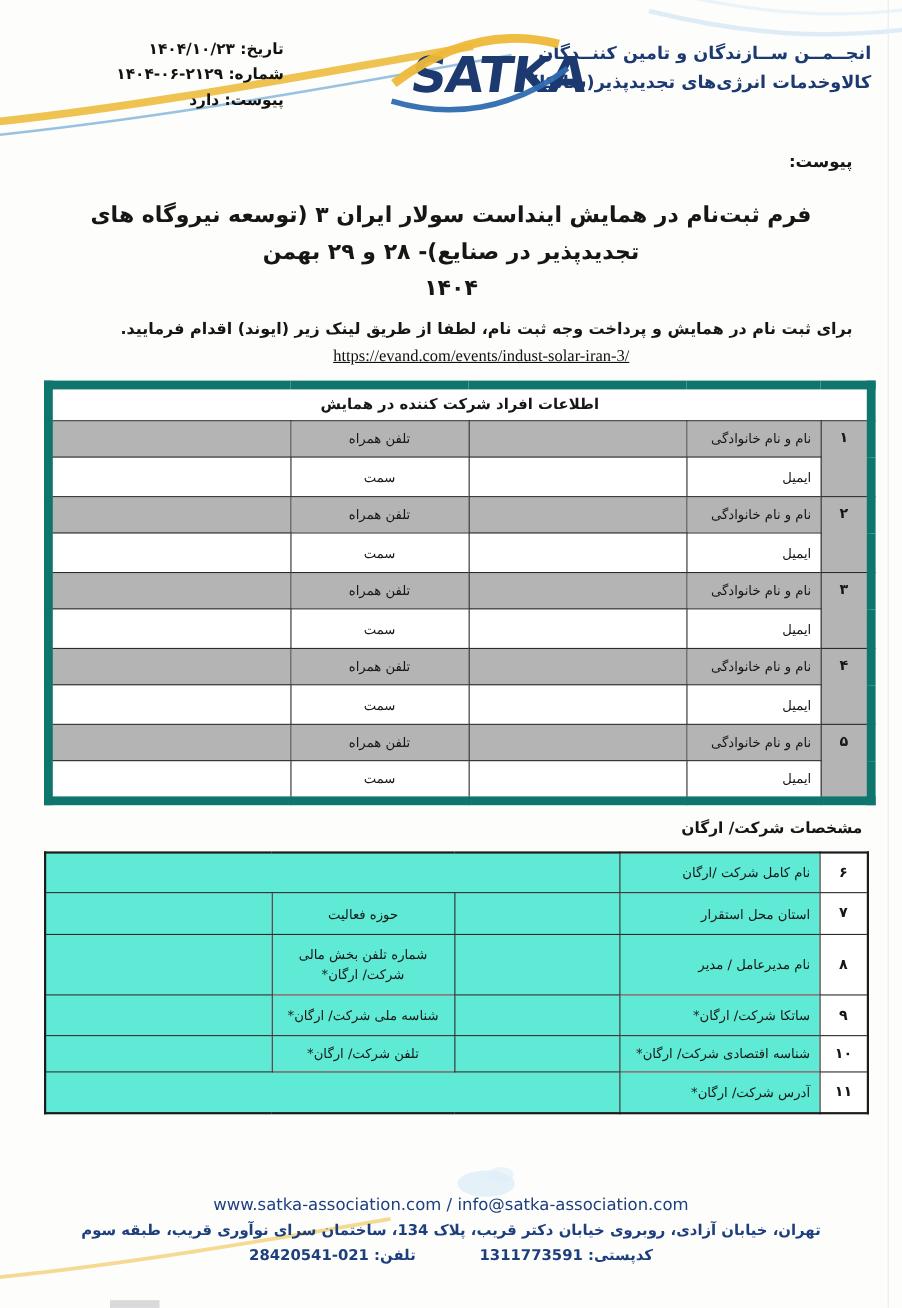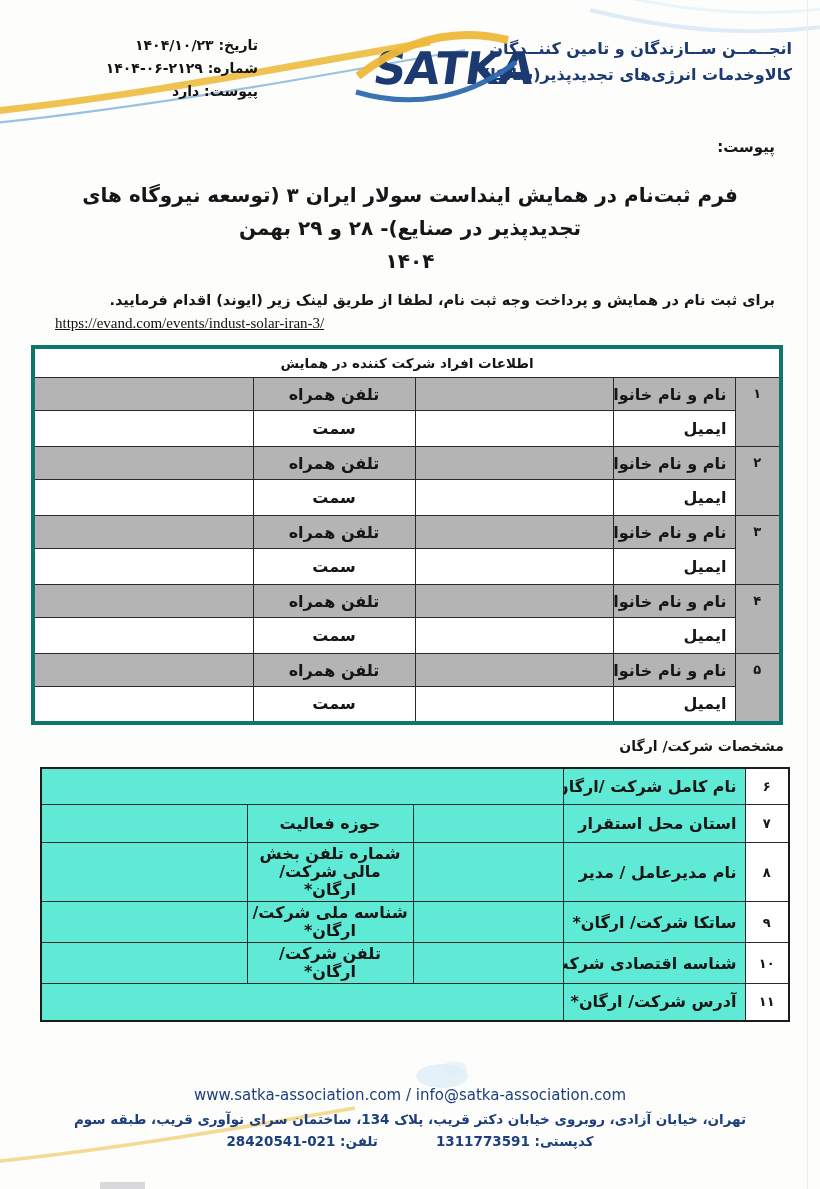--- a/index.html
+++ b/index.html
@@ -20,38 +20,38 @@
   .wordmark{position:absolute;top:42px;left:374px;font-size:45px;font-weight:700;
             color:#1d3a70;letter-spacing:-1px;transform:skewX(-8deg);z-index:2;}
   .orgname{position:absolute;top:36px;right:28px;direction:rtl;text-align:right;
            font-weight:700;font-size:16px;line-height:26px;color:#1d3a70;z-index:2;}
 
   
   .content{position:absolute;top:0;left:0;width:100%;z-index:1;direction:rtl;}
   .attach-heading{margin:138px 45px 0 0;font-size:15px;font-weight:700;text-align:right;}
   .title{margin-top:23px;text-align:center;font-weight:700;font-size:20px;line-height:33px;padding:0 42px;}
   .intro{margin:14px 45px 0 45px;font-size:14.5px;font-weight:700;text-align:right;}
-  .link-line{direction:ltr;text-align:left;padding-left:55px;margin-top:5px;}
+  .link-line{direction:ltr;text-align:center;padding-left:55px;margin-top:5px;}
   .evand-link{font-family:"Liberation Serif","DejaVu Serif",serif;font-size:15px;color:#101010;
               text-decoration:underline;}
   .note{margin:16px 43px 0 43px;font-size:14.5px;font-weight:700;text-align:justify;line-height:26px;}
 
   
   table{border-collapse:collapse;table-layout:fixed;direction:rtl;background:#fff;}
-  #participants-table{width:748px;margin-top:13px;margin-right:37px;border:4px solid #0f766e;padding-left:20px;}
+  #participants-table{width:748px;margin-top:13px;margin-right:24px;border:8px solid #0f766e;padding-left:20px;}
   #company-table{width:748px;margin-top:12px;margin-right:30px;border:2px solid #1c1c1c;}
   td{border:1px solid #2a2a2a;padding:0;}
   .t-header{height:28px;text-align:center;font-weight:700;font-size:13.5px;background:#fff;}
   .row-gray{height:33px;}
   .row-white{height:36px;}
   .row-gray td{background:#b4b4b4;}
   .row-white td{background:#fff;}
   td.num{background:#b4b4b4;text-align:center;font-size:13px;font-weight:700;
          vertical-align:top;padding-top:8px;}
-  .lbl{font-size:16px;font-weight:700;white-space:nowrap;overflow:hidden;}
+  .lbl{font-size:12px;font-weight:400;white-space:nowrap;overflow:hidden;}
   .lbl-right{text-align:right;padding-right:8px;}
   .lbl-center{text-align:center;}
   #company-table td{background:#5eead4;}
   #company-table td.cnum{text-align:center;font-size:13px;font-weight:700;vertical-align:middle;
                          padding-top:0;background:#fff;}
   #company-table .lbl{letter-spacing:-0.2px;}
   #company-table .can-wrap{white-space:normal;line-height:18px;padding:2px 4px;}
   #company-table tr:nth-child(1){height:37px;}
   #company-table tr:nth-child(2){height:38px;}
   #company-table tr:nth-child(3){height:55px;}

